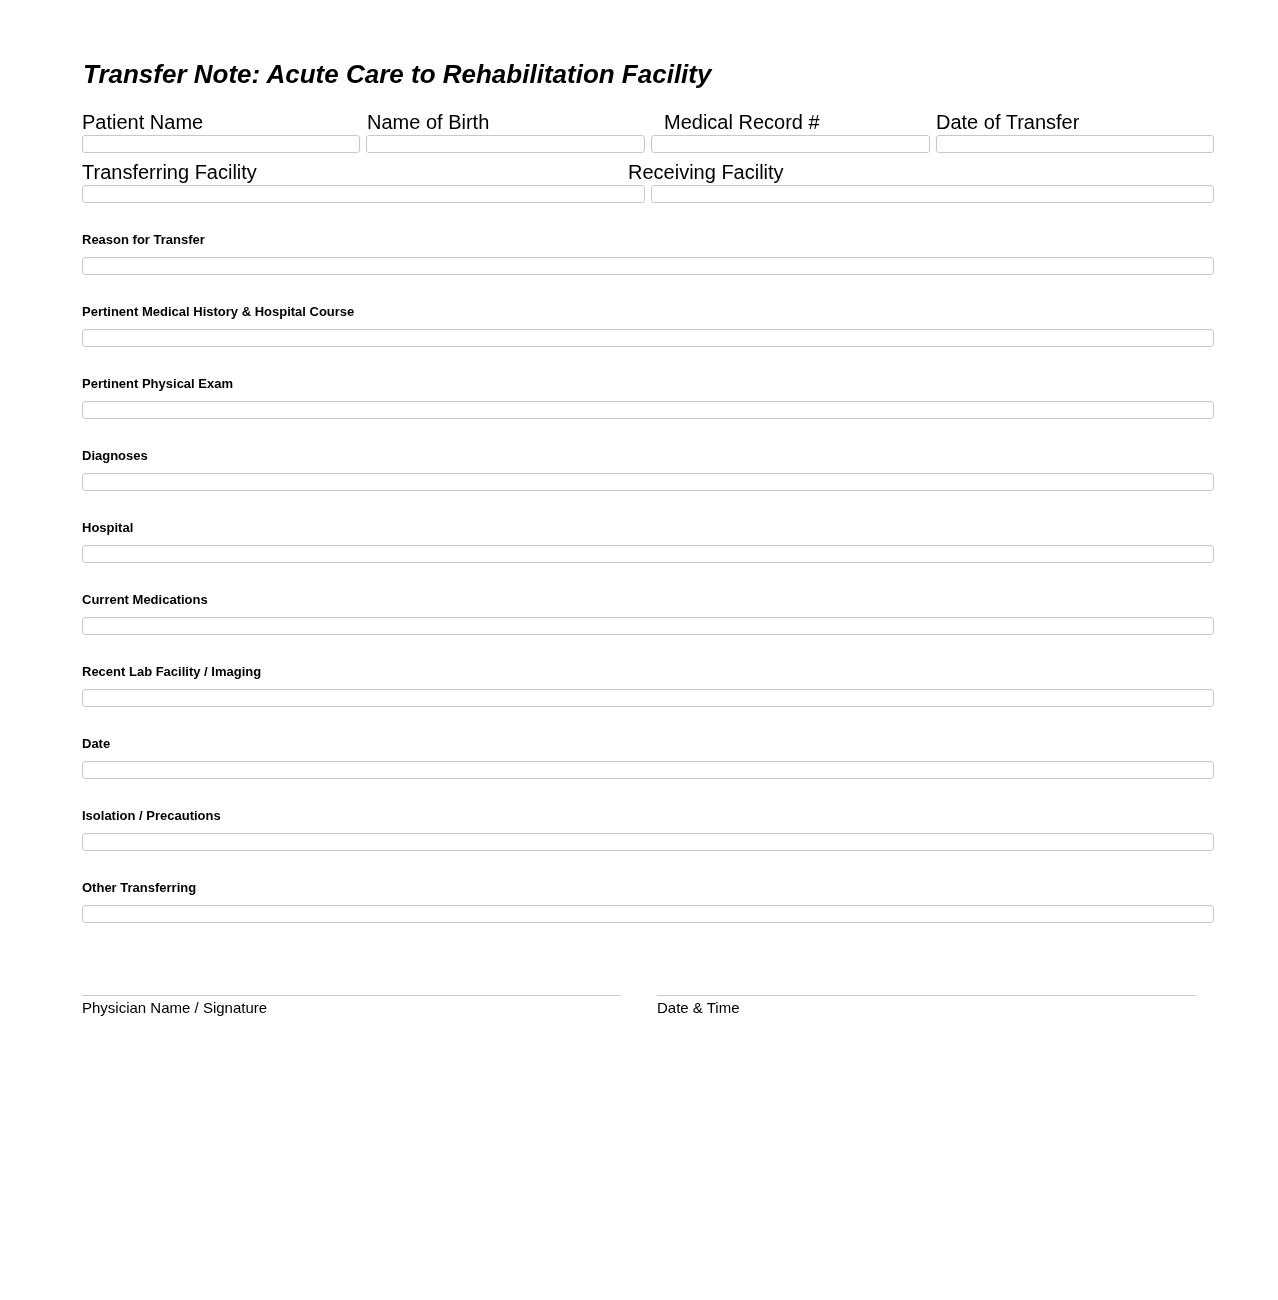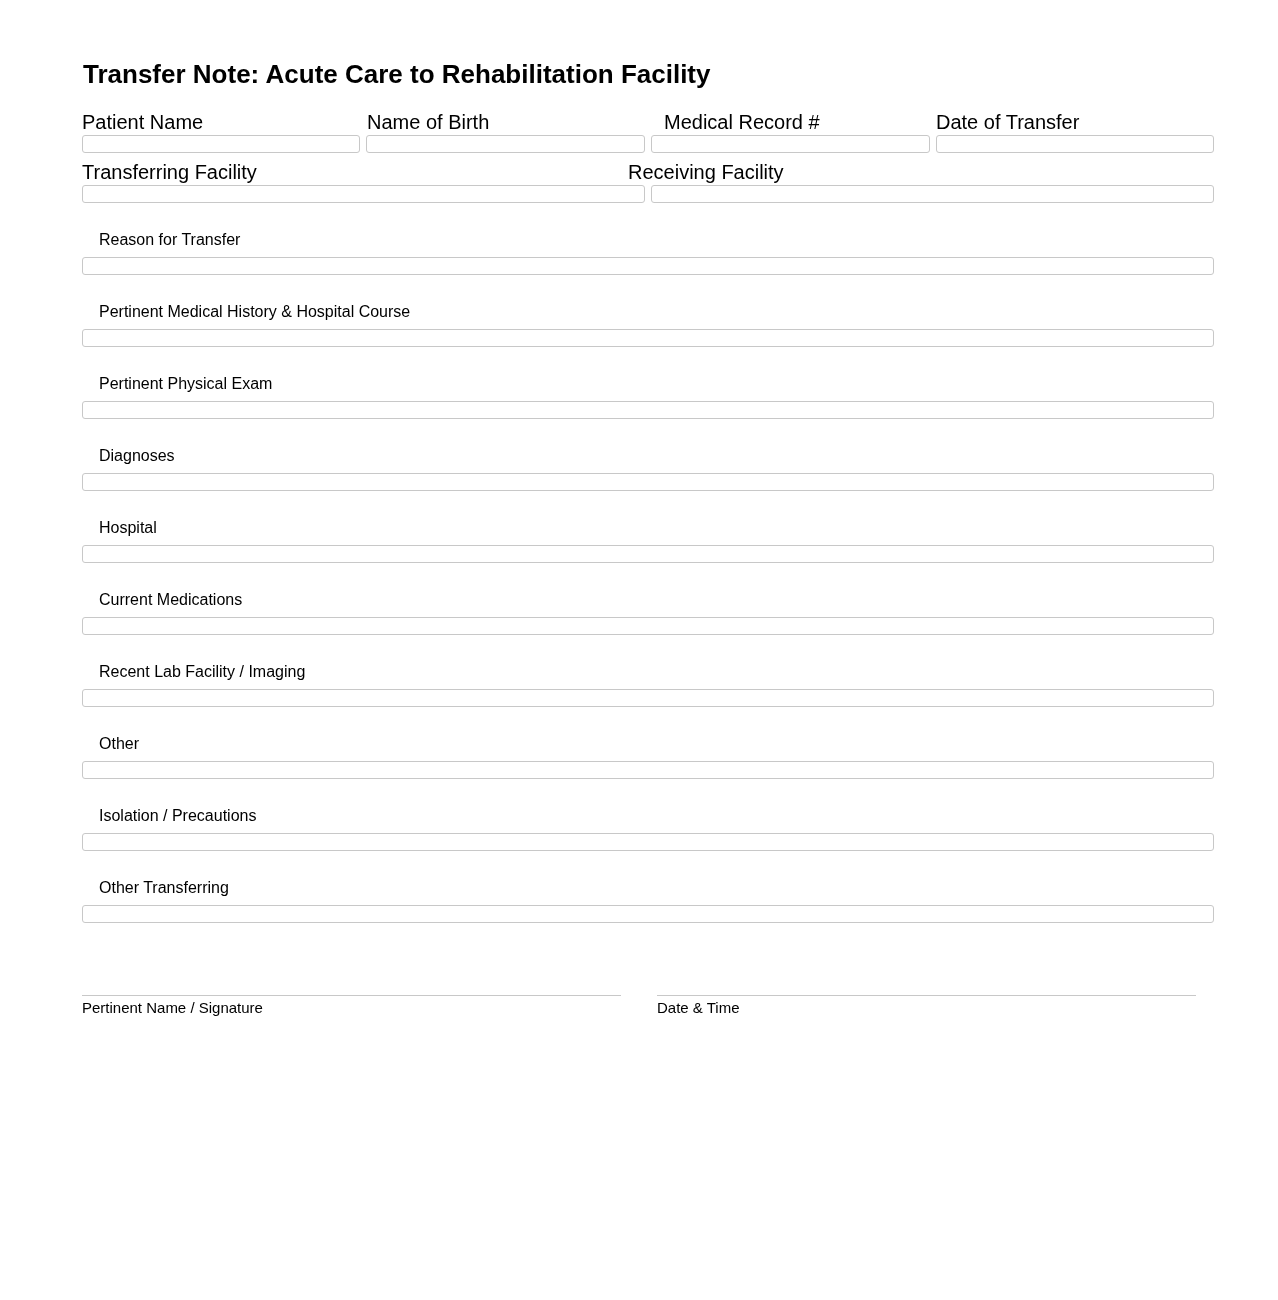--- a/index.html
+++ b/index.html
@@ -1,21 +1,21 @@
 <!DOCTYPE html>
 <html><head>
 <meta charset="utf-8">
 <style>
   html, body { margin: 0; padding: 0; background: #ffffff; }
   body { width: 1278px; height: 1300px; font-family: "Liberation Sans", sans-serif; color: #000; position: relative; }
   .page { position: absolute; left: 82px; top: 0; width: 1132px; }
-  h1 { position: absolute; top: 58px; left: 1px; margin: 0; font-size: 26px; font-weight: bold; line-height: 32px; white-space: nowrap; }
+  h1 { position: absolute; top: 58px; left: 1px; margin: 0; font-size: 26px; font-weight: bold; line-height: 32px; white-space: nowrap; font-style: italic; }
   .fld-label { position: absolute; font-size: 20px; line-height: 18px; white-space: nowrap; }
   .inp { position: absolute; height: 16px; border: 1px solid #c8c8c8; border-radius: 3px; background: #fff; box-sizing: content-box; padding: 0; margin: 0; outline: none; }
-  .sec-label { position: absolute; left: 17px; font-size: 16px; font-weight: normal; line-height: 18px; white-space: nowrap; }
+  .sec-label { position: absolute; left: 0; font-size: 13px; font-weight: bold; line-height: 18px; white-space: nowrap; }
   .sig-line { position: absolute; top: 995px; height: 0; border-top: 1px solid #c8c8c8; }
   .sig-label { position: absolute; top: 999px; font-size: 15px; line-height: 18px; white-space: nowrap; }
 </style>
 </head>
 <body>
 
 <div class="page">
   <h1>Transfer Note: Acute Care to Rehabilitation Facility</h1>
 
   <span class="fld-label" style="left:0;top:113px">Patient Name</span>
@@ -50,27 +50,27 @@
 
   <span class="sec-label" style="top:519px">Hospital</span>
   <input class="inp" style="left: 0px; top: 545px; width: 1130px;" value="">
 
   <span class="sec-label" style="top:591px">Current Medications</span>
   <input class="inp" style="left: 0px; top: 617px; width: 1130px;" value="">
 
   <span class="sec-label" style="top:663px">Recent Lab Facility / Imaging</span>
   <input class="inp" style="left: 0px; top: 689px; width: 1130px;" value="">
 
-  <span class="sec-label" style="top:735px">Other</span>
+  <span class="sec-label" style="top:735px">Date</span>
   <input class="inp" style="left: 0px; top: 761px; width: 1130px;" value="">
 
   <span class="sec-label" style="top:807px">Isolation / Precautions</span>
   <input class="inp" style="left: 0px; top: 833px; width: 1130px;" value="">
 
   <span class="sec-label" style="top:879px">Other Transferring</span>
   <input class="inp" style="left: 0px; top: 905px; width: 1130px;" value="">
 
   <div class="sig-line" style="left:0;width:539px"></div>
-  <span class="sig-label" style="left:0">Pertinent Name / Signature</span>
+  <span class="sig-label" style="left:0">Physician Name / Signature</span>
 
   <div class="sig-line" style="left:575px;width:539px"></div>
   <span class="sig-label" style="left:575px">Date &amp; Time</span>
 </div>
 
 </body></html>

